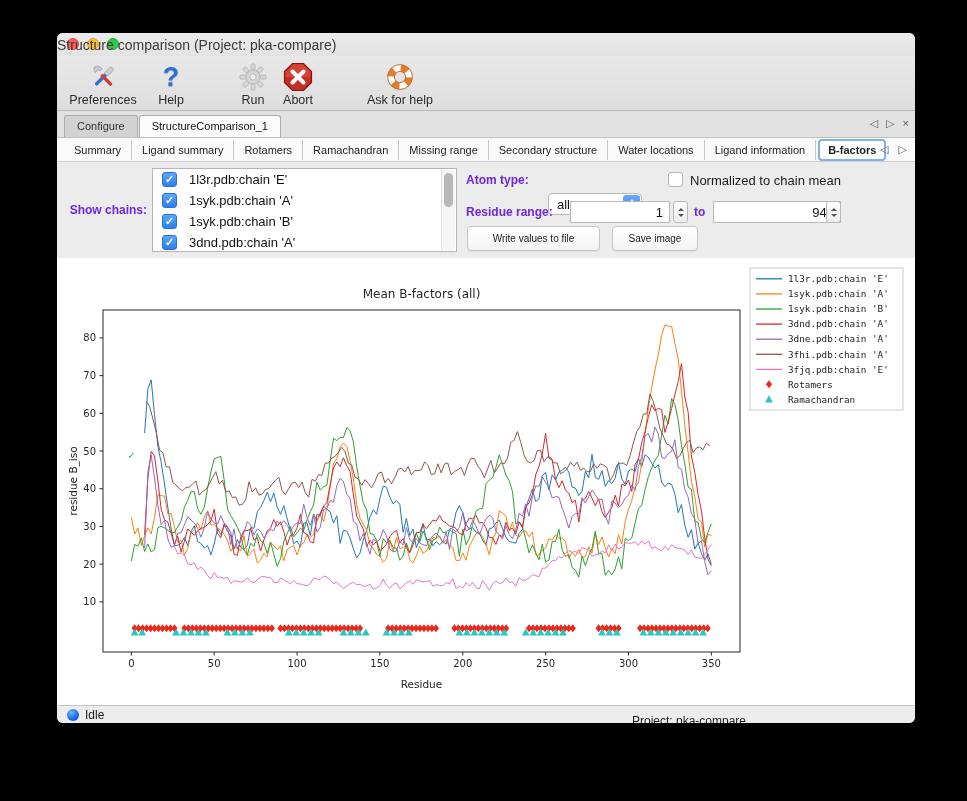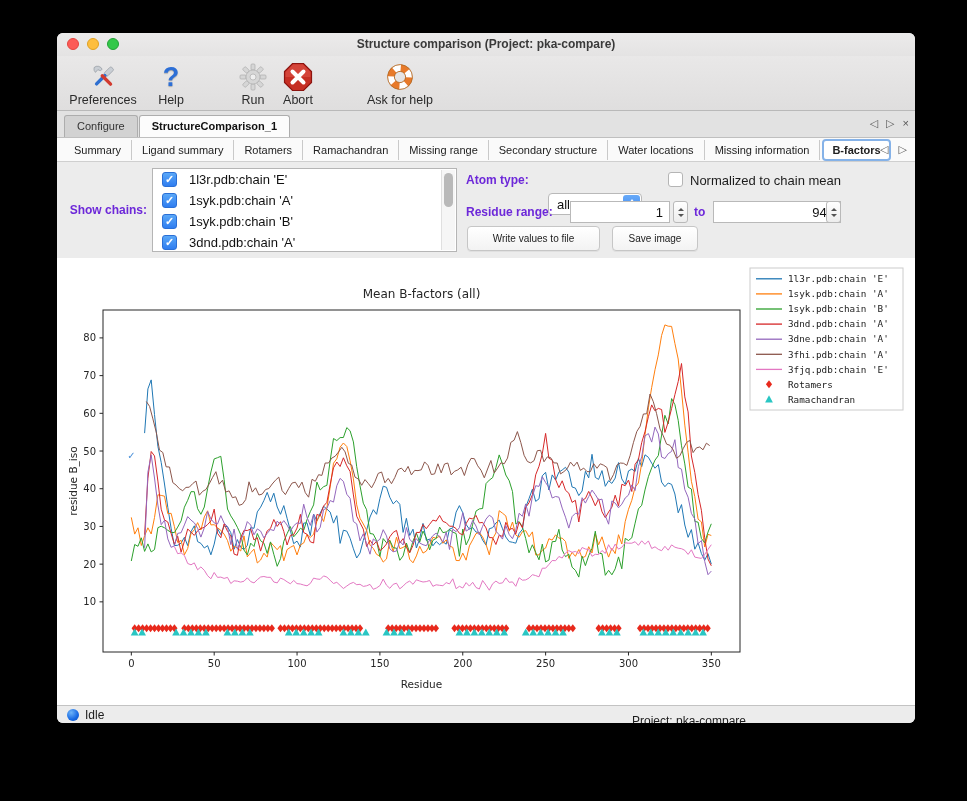--- a/index.html
+++ b/index.html
@@ -6,38 +6,38 @@
     font-family:"Liberation Sans",sans-serif;-webkit-font-smoothing:antialiased;}
   .window{position:absolute;left:57px;top:33px;width:858px;height:690px;background:#ececec;
     border-radius:6px;box-shadow:0 20px 50px rgba(0,0,0,.6);overflow:hidden;}
   
   .titlebar{position:relative;height:23px;background:linear-gradient(#ecebeb,#e4e3e3);}
   .traffic{position:absolute;left:10px;top:5px;display:flex;gap:8px;}
   .traffic span{width:12px;height:12px;border-radius:50%;display:inline-block;box-sizing:border-box;}
   .tl-red{background:#fc5b57;border:1px solid #e2463f;}
   .tl-yellow{background:#fdbe3e;border:1px solid #dfa023;}
   .tl-green{background:#33c849;border:1px solid #24a137;}
-  .win-title{position:absolute;left:0;right:0;top:4px;text-align:center;font-size:12px;font-weight:700;color:#3a3a3a;}
+  .win-title{position:absolute;left:0;right:0;top:4px;font-size:14px;font-weight:400;color:#3a3a3a;}
   .toolbar{position:relative;height:55px;background:linear-gradient(#e9e8e8,#dfdede);border-bottom:1px solid #b9b9b9;
     display:flex;align-items:flex-end;padding:0 0 3px 8px;box-sizing:border-box;}
   .tool{display:flex;flex-direction:column;align-items:center;justify-content:flex-end;gap:1px;}
   .tool .ticon{height:30px;display:flex;align-items:center;justify-content:center;}
   .tool .tlabel{font-size:12.5px;color:#2b2b2b;white-space:nowrap;}
   .tool.preferences{width:76px;}
   .tool.help{width:40px;margin-left:10px;}
   .tool.run{width:40px;margin-left:42px;}
   .tool.abort{width:46px;margin-left:2px;}
   .tool.ask{width:90px;margin-left:34px;}
   .qmark{font-size:27px;font-weight:bold;color:#2d6fd6;text-shadow:0 1px 1px rgba(0,0,0,.25);line-height:1;}
   
   .tabrow1{position:relative;height:27px;background:#e2e2e2;border-bottom:1px solid #bfbfbf;
     display:flex;align-items:flex-end;padding-left:7px;box-sizing:border-box;}
   .tab{height:21px;line-height:21px;padding:0 12px;font-size:11px;color:#333;background:#d2d2d2;
     border:1px solid #adadad;border-bottom:none;border-radius:3px 3px 0 0;margin-right:1px;}
-  .tab.active{background:#fcfcfc;font-weight:bold;color:#111;}
+  .tab.active{background:#fcfcfc;font-weight:normal;color:#111;}
   .tabnav1{position:absolute;right:6px;top:6px;display:flex;gap:8px;font-size:11px;color:#555;}
   .tabnav1 span{cursor:default;}
   .subtabs{position:relative;height:24px;background:#fafafa;border-bottom:1px solid #cfcfcf;
     display:flex;align-items:center;padding-left:7px;box-sizing:border-box;}
   .subtab{font-size:11px;color:#222;padding:2px 10px;border-right:1px solid #c9c9c9;line-height:16px;}
   .subtab:last-child{border-right:none;}
   .subtab.active{border:2px solid #85b2e8;border-radius:4px;background:#fff;font-weight:bold;padding:1px 8px;margin:0 2px;}
   .tabnav2{position:absolute;right:8px;top:5px;display:flex;gap:10px;font-size:11px;color:#555;}
   
   .controls{position:relative;height:96px;background:#ececec;}
@@ -185,21 +185,21 @@
 
   <div class="subtabs">
     <div id="subtabs-host" style="display:flex;align-items:center;">
         <div class="subtab">Summary</div>
         <div class="subtab">Ligand summary</div>
         <div class="subtab">Rotamers</div>
         <div class="subtab">Ramachandran</div>
         <div class="subtab">Missing range</div>
         <div class="subtab">Secondary structure</div>
         <div class="subtab">Water locations</div>
-        <div class="subtab">Missing information</div>
+        <div class="subtab">Ligand information</div>
         <div class="subtab active">B-factors</div>
       </div>
     <div class="tabnav2">
       <span>◁</span>
       <span>▷</span>
     </div>
   </div>
 
   <div class="controls">
     <div class="lbl show-chains-label">Show chains:</div>

